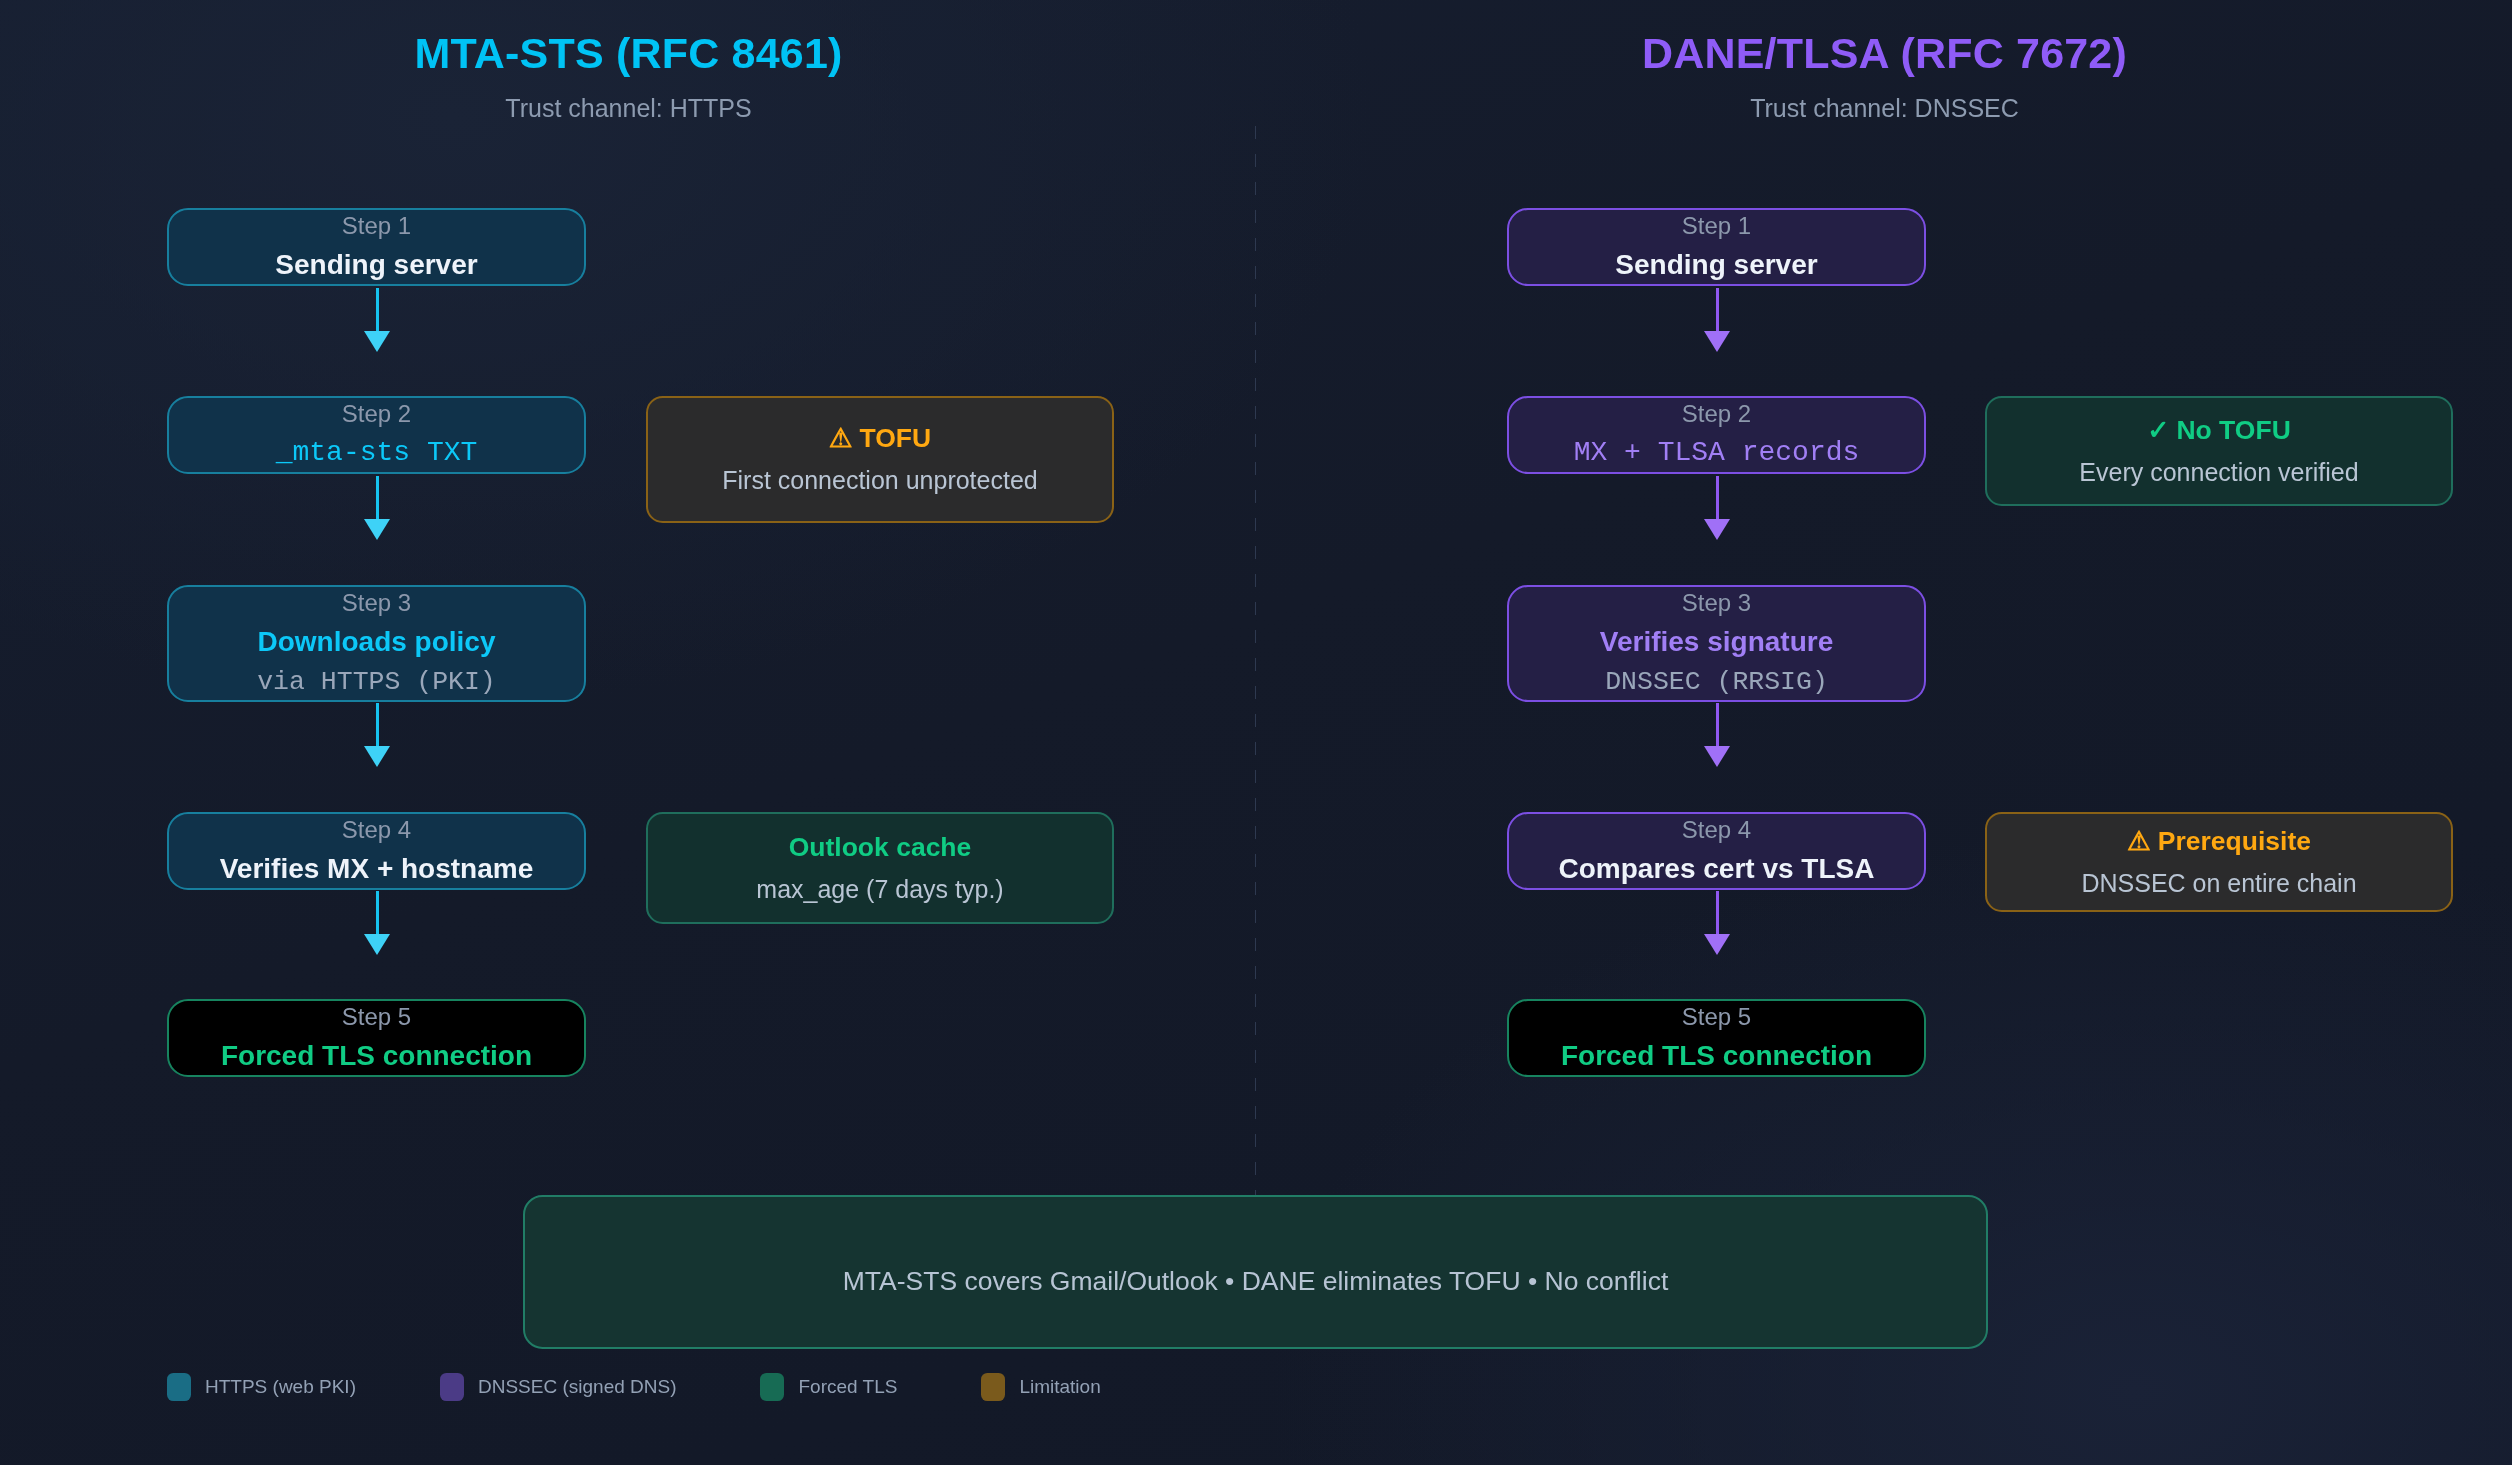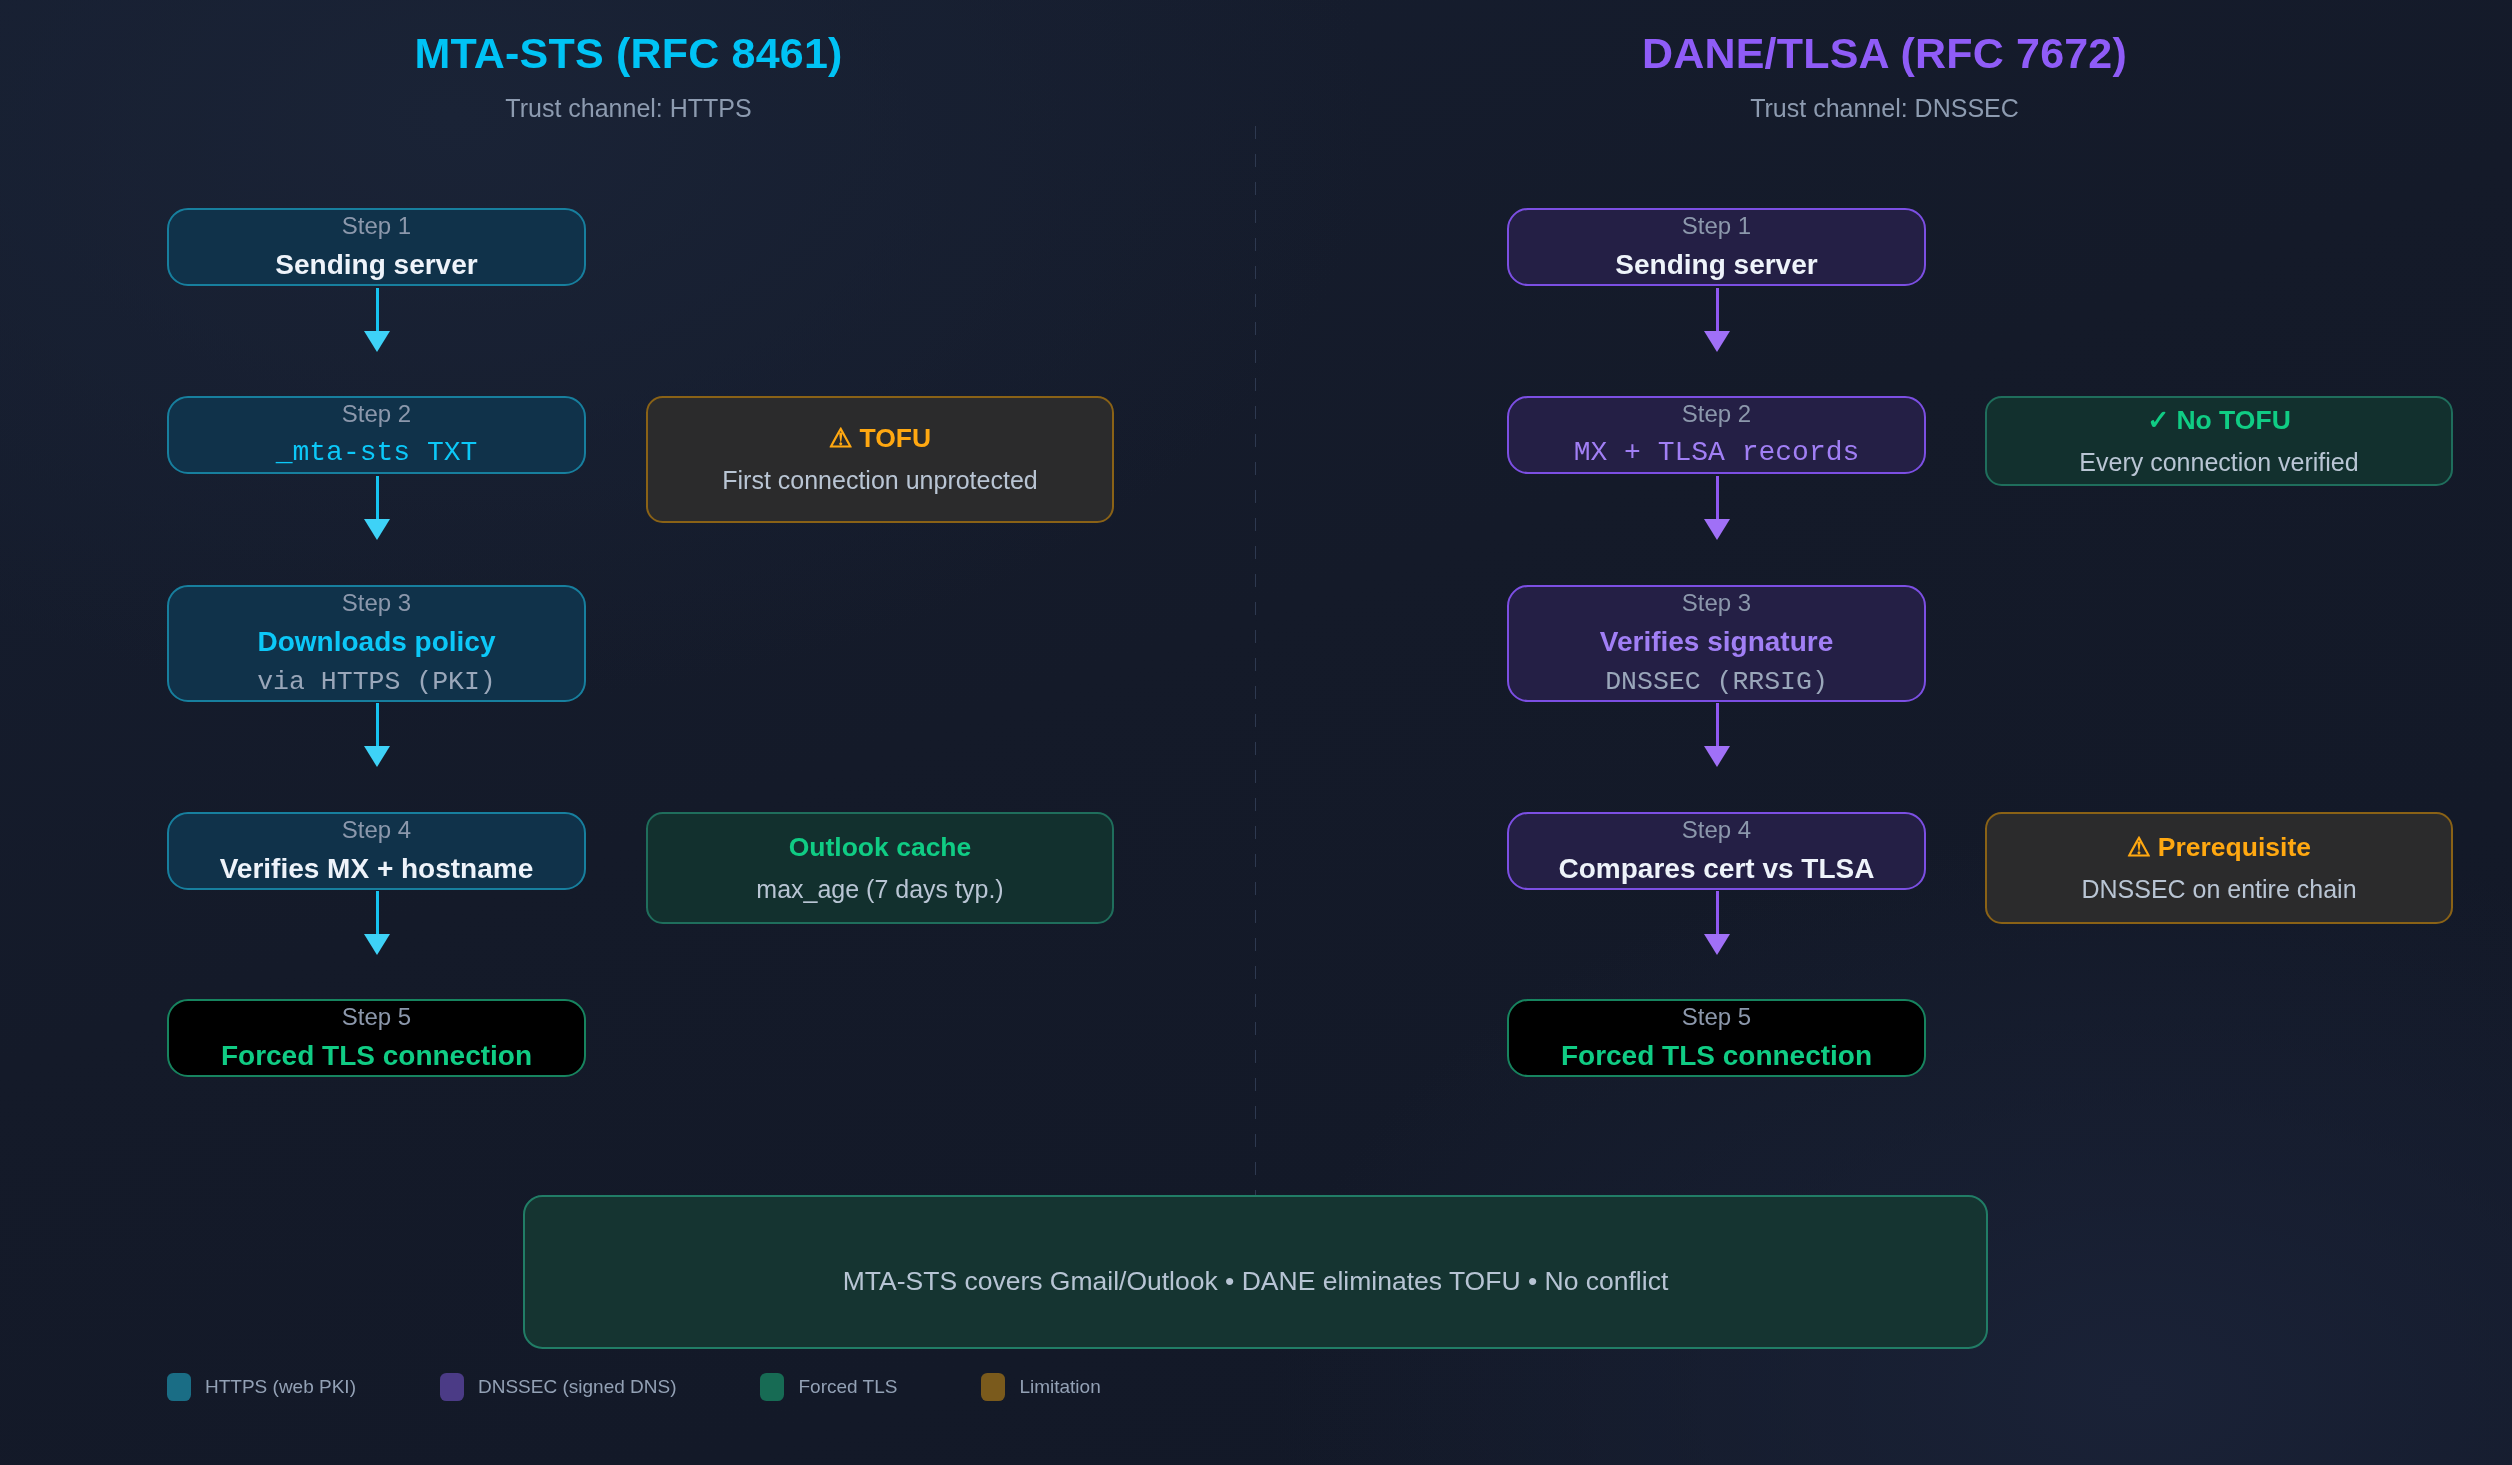--- a/index.html
+++ b/index.html
@@ -199,28 +199,28 @@
 <div class="arrow a-purple" style="left:1703px; top:891px; height:64px;">
   <div class="shaft" style="height:43px;"></div>
     <div class="head" style="top:43px;"></div>
 </div>
 
 <div class="node n-green" style="left:1507px; top:999px; height:78px;">
   <div class="step">Step 5</div>
   <div class="main bold t-green">Forced TLS connection</div>
 </div>
 
-<div class="note note-ok" style="left:1985px; top:396px; height:90px;">
+<div class="note note-ok" style="left:1985px; top:396px; height:110px;">
   <div class="title t-green">
     <span class="warn-ico">✓</span><span>No TOFU</span>
   </div>
   <div class="desc">Every connection verified</div>
 </div>
 
-<div class="note note-warn" style="left:1985px; top:812px; height:112px;">
+<div class="note note-warn" style="left:1985px; top:812px; height:100px;">
   <div class="title t-amber">
     <span class="warn-ico">⚠</span><span>Prerequisite</span>
   </div>
   <div class="desc">DNSSEC on entire chain</div>
 </div>
 
 <div class="summary">
   <div class="sub">MTA-STS covers Gmail/Outlook • DANE eliminates TOFU • No conflict</div>
 </div>
 

